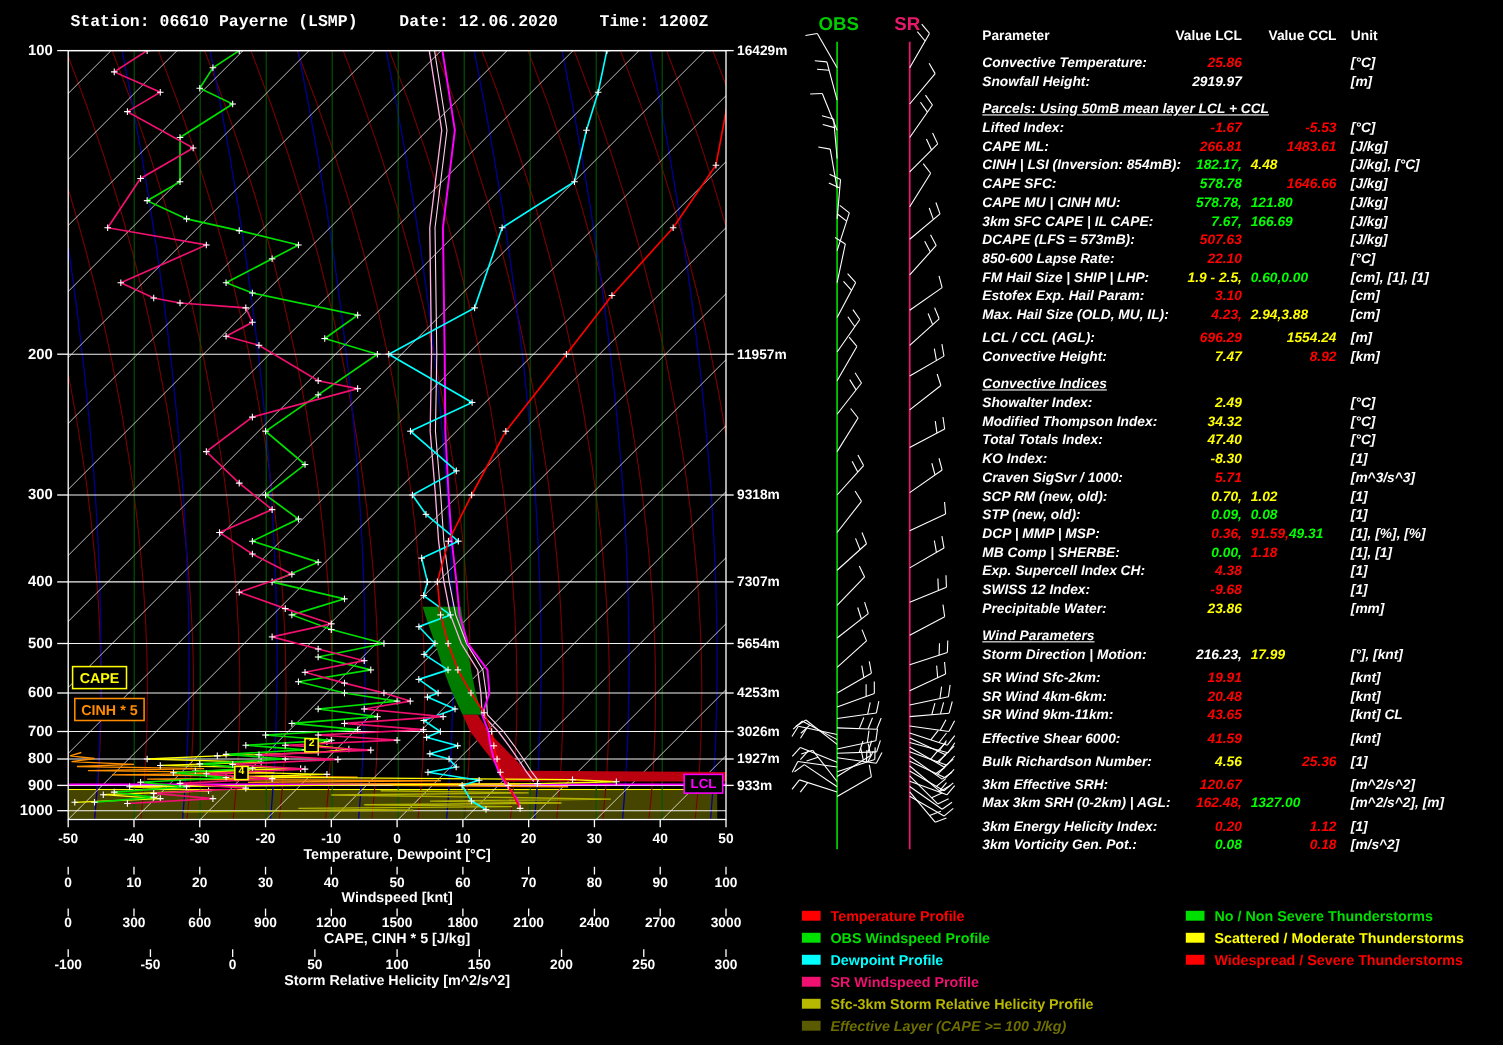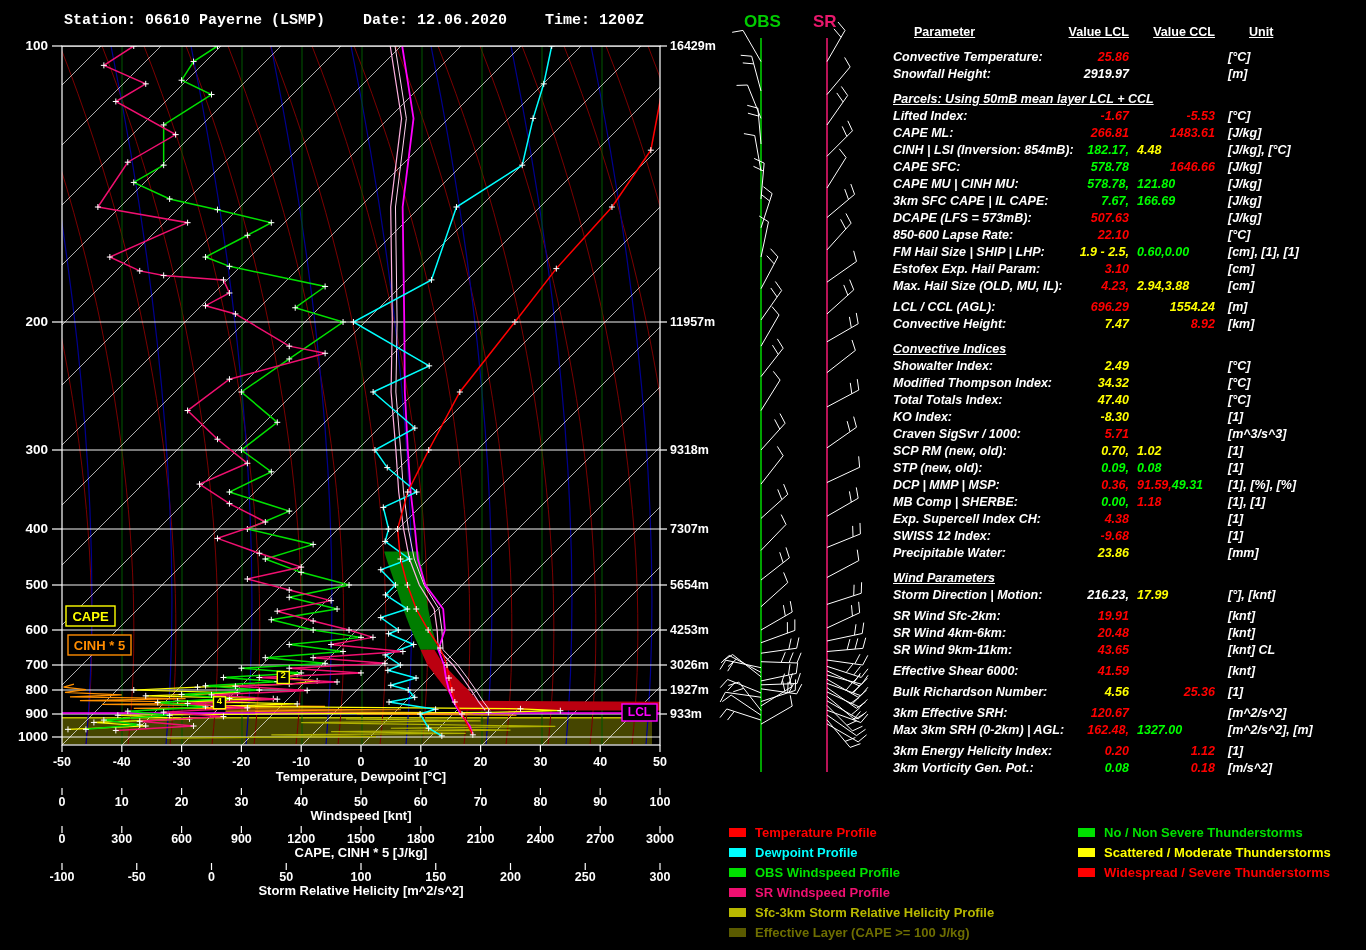--- a/index.html
+++ b/index.html
@@ -10,21 +10,21 @@
   .title span{margin-right:38px;}
   .colhdr{position:absolute;top:12px;font-size:17px;}
   #obs-hdr{left:744px;color:#00cc00;}
   #sr-hdr{left:813px;color:#e8186c;}
   .ptable{position:absolute;left:893px;top:24px;width:470px;font-size:12.5px;line-height:17px;
           color:#fff;white-space:nowrap;}
   .phead,.prow{display:grid;grid-template-columns:172px 64px 86px auto;}
   .cell-r{display:flex;justify-content:flex-end;}
   .cell-l{display:flex;justify-content:flex-start;padding-left:8px;}
   .cell-u{padding-left:13px;}
-  .phead span{text-decoration:underline;margin-left:21px;}
+  .phead span{}
   .sec{margin-top:8px;font-style:italic;}
   .sec-title{text-decoration:underline;}
   .gt{margin-top:4px;}
   .vr{color:#ff0000}.vg{color:#00ff00}.vy{color:#ffff00}.vw{color:#ffffff}
   .leg{position:absolute;font-size:13px;}
   #leg-left{left:729px;top:822px;}
   #leg-right{left:1078px;top:822px;}
   .li{display:flex;align-items:center;height:20px;}
   .sw{width:17px;height:9px;margin-right:9px;flex:0 0 auto;}
 </style>
@@ -1197,38 +1197,38 @@
           <div class="cell-u"><span class="vw">[m/s^2]</span></div>
         </div>
       </div>
     </div>
   <div class="leg" id="leg-left">
       <div class="li">
         <div class="sw" style="background: rgb(255, 0, 0);"></div>
         <span style="color: rgb(255, 0, 0);">Temperature Profile</span>
       </div>
       <div class="li">
+        <div class="sw" style="background: rgb(0, 224, 0);"></div>
+        <span style="color: rgb(0, 224, 0);">OBS Windspeed Profile</span>
+      </div>
+      <div class="li">
         <div class="sw" style="background: rgb(0, 255, 255);"></div>
         <span style="color: rgb(0, 255, 255);">Dewpoint Profile</span>
-      </div>
-      <div class="li">
-        <div class="sw" style="background: rgb(0, 224, 0);"></div>
-        <span style="color: rgb(0, 224, 0);">OBS Windspeed Profile</span>
       </div>
       <div class="li">
         <div class="sw" style="background: rgb(240, 16, 112);"></div>
         <span style="color: rgb(240, 16, 112);">SR Windspeed Profile</span>
       </div>
       <div class="li">
         <div class="sw" style="background: rgb(184, 184, 0);"></div>
         <span style="color: rgb(184, 184, 0);">Sfc-3km Storm Relative Helicity Profile</span>
       </div>
       <div class="li">
         <div class="sw" style="background: rgb(90, 90, 0);"></div>
-        <span style="color: rgb(110, 110, 0);">Effective Layer (CAPE &gt;= 100 J/kg)</span>
+        <span style="color: rgb(110, 110, 0); font-style: italic;">Effective Layer (CAPE &gt;= 100 J/kg)</span>
       </div>
     </div>
   <div class="leg" id="leg-right">
       <div class="li">
         <div class="sw" style="background: rgb(0, 224, 0);"></div>
         <span style="color: rgb(0, 224, 0);">No / Non Severe Thunderstorms</span>
       </div>
       <div class="li">
         <div class="sw" style="background: rgb(255, 255, 0);"></div>
         <span style="color: rgb(255, 255, 0);">Scattered / Moderate Thunderstorms</span>

